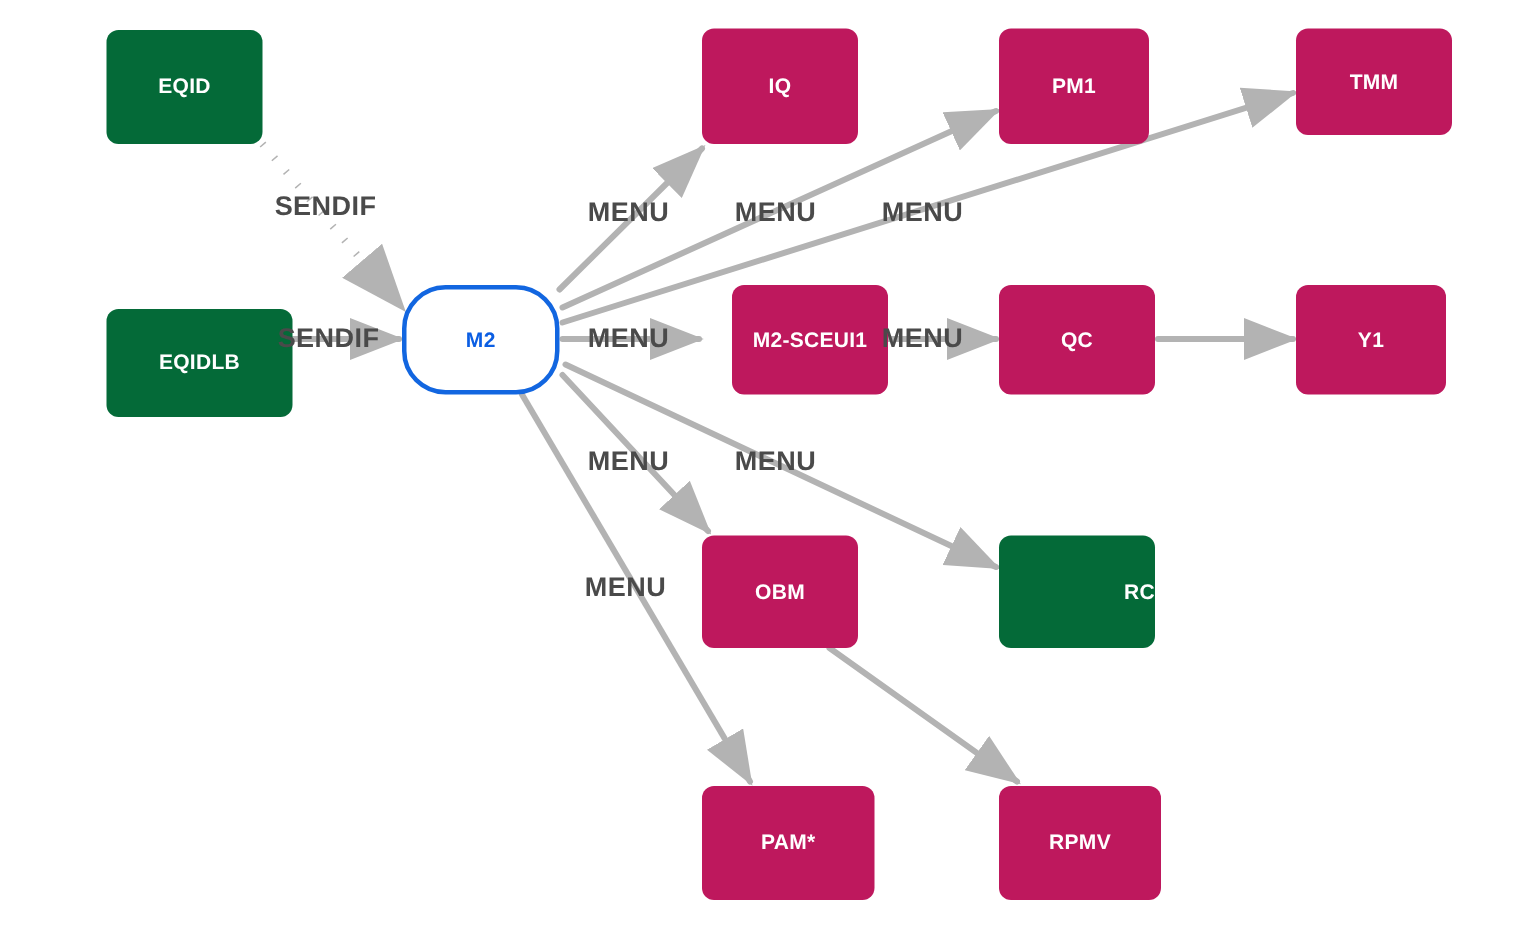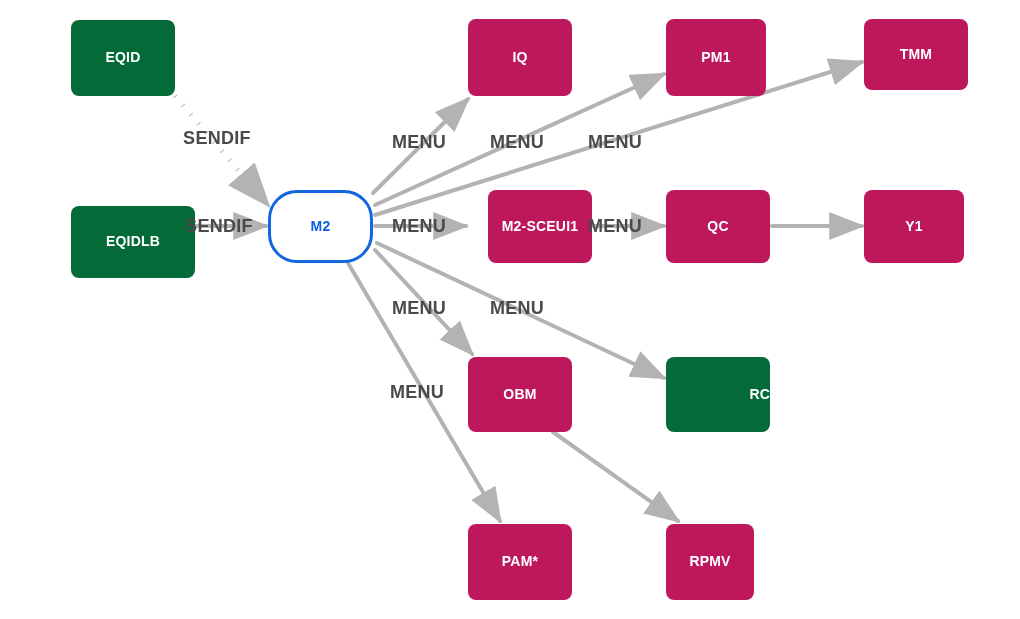--- a/index.html
+++ b/index.html
@@ -124,24 +124,24 @@
       </div>
       <div class="node blue" style="left: 864px; top: 190px; width: 100px; height: 73px; text-align: center;">
         <span>Y1</span>
       </div>
       <div class="node blue" style="left: 468px; top: 357px; width: 104px; height: 75px;">
         <span>OBM</span>
       </div>
       <div class="node green" style="left: 666px; top: 357px; width: 104px; height: 75px; justify-content: flex-end;">
         <span>RC</span>
       </div>
-      <div class="node blue" style="left: 468px; top: 524px; width: 104px; height: 76px;">
+      <div class="node blue" style="left: 468px; top: 524px; width: 115px; height: 76px;">
         <span>PAM*</span>
       </div>
-      <div class="node blue" style="left: 666px; top: 524px; width: 88px; height: 76px;">
+      <div class="node blue" style="left: 666px; top: 524px; width: 108px; height: 76px;">
         <span>RPMV</span>
       </div>
     </div>
   <div id="label-layer">
       <div class="edge-label" style="left: 217px; top: 138px;">SENDIF</div>
       <div class="edge-label" style="left: 219px; top: 226px;">SENDIF</div>
       <div class="edge-label" style="left: 419px; top: 142px;">MENU</div>
       <div class="edge-label" style="left: 517px; top: 142px;">MENU</div>
       <div class="edge-label" style="left: 615px; top: 142px;">MENU</div>
       <div class="edge-label" style="left: 419px; top: 226px;">MENU</div>

